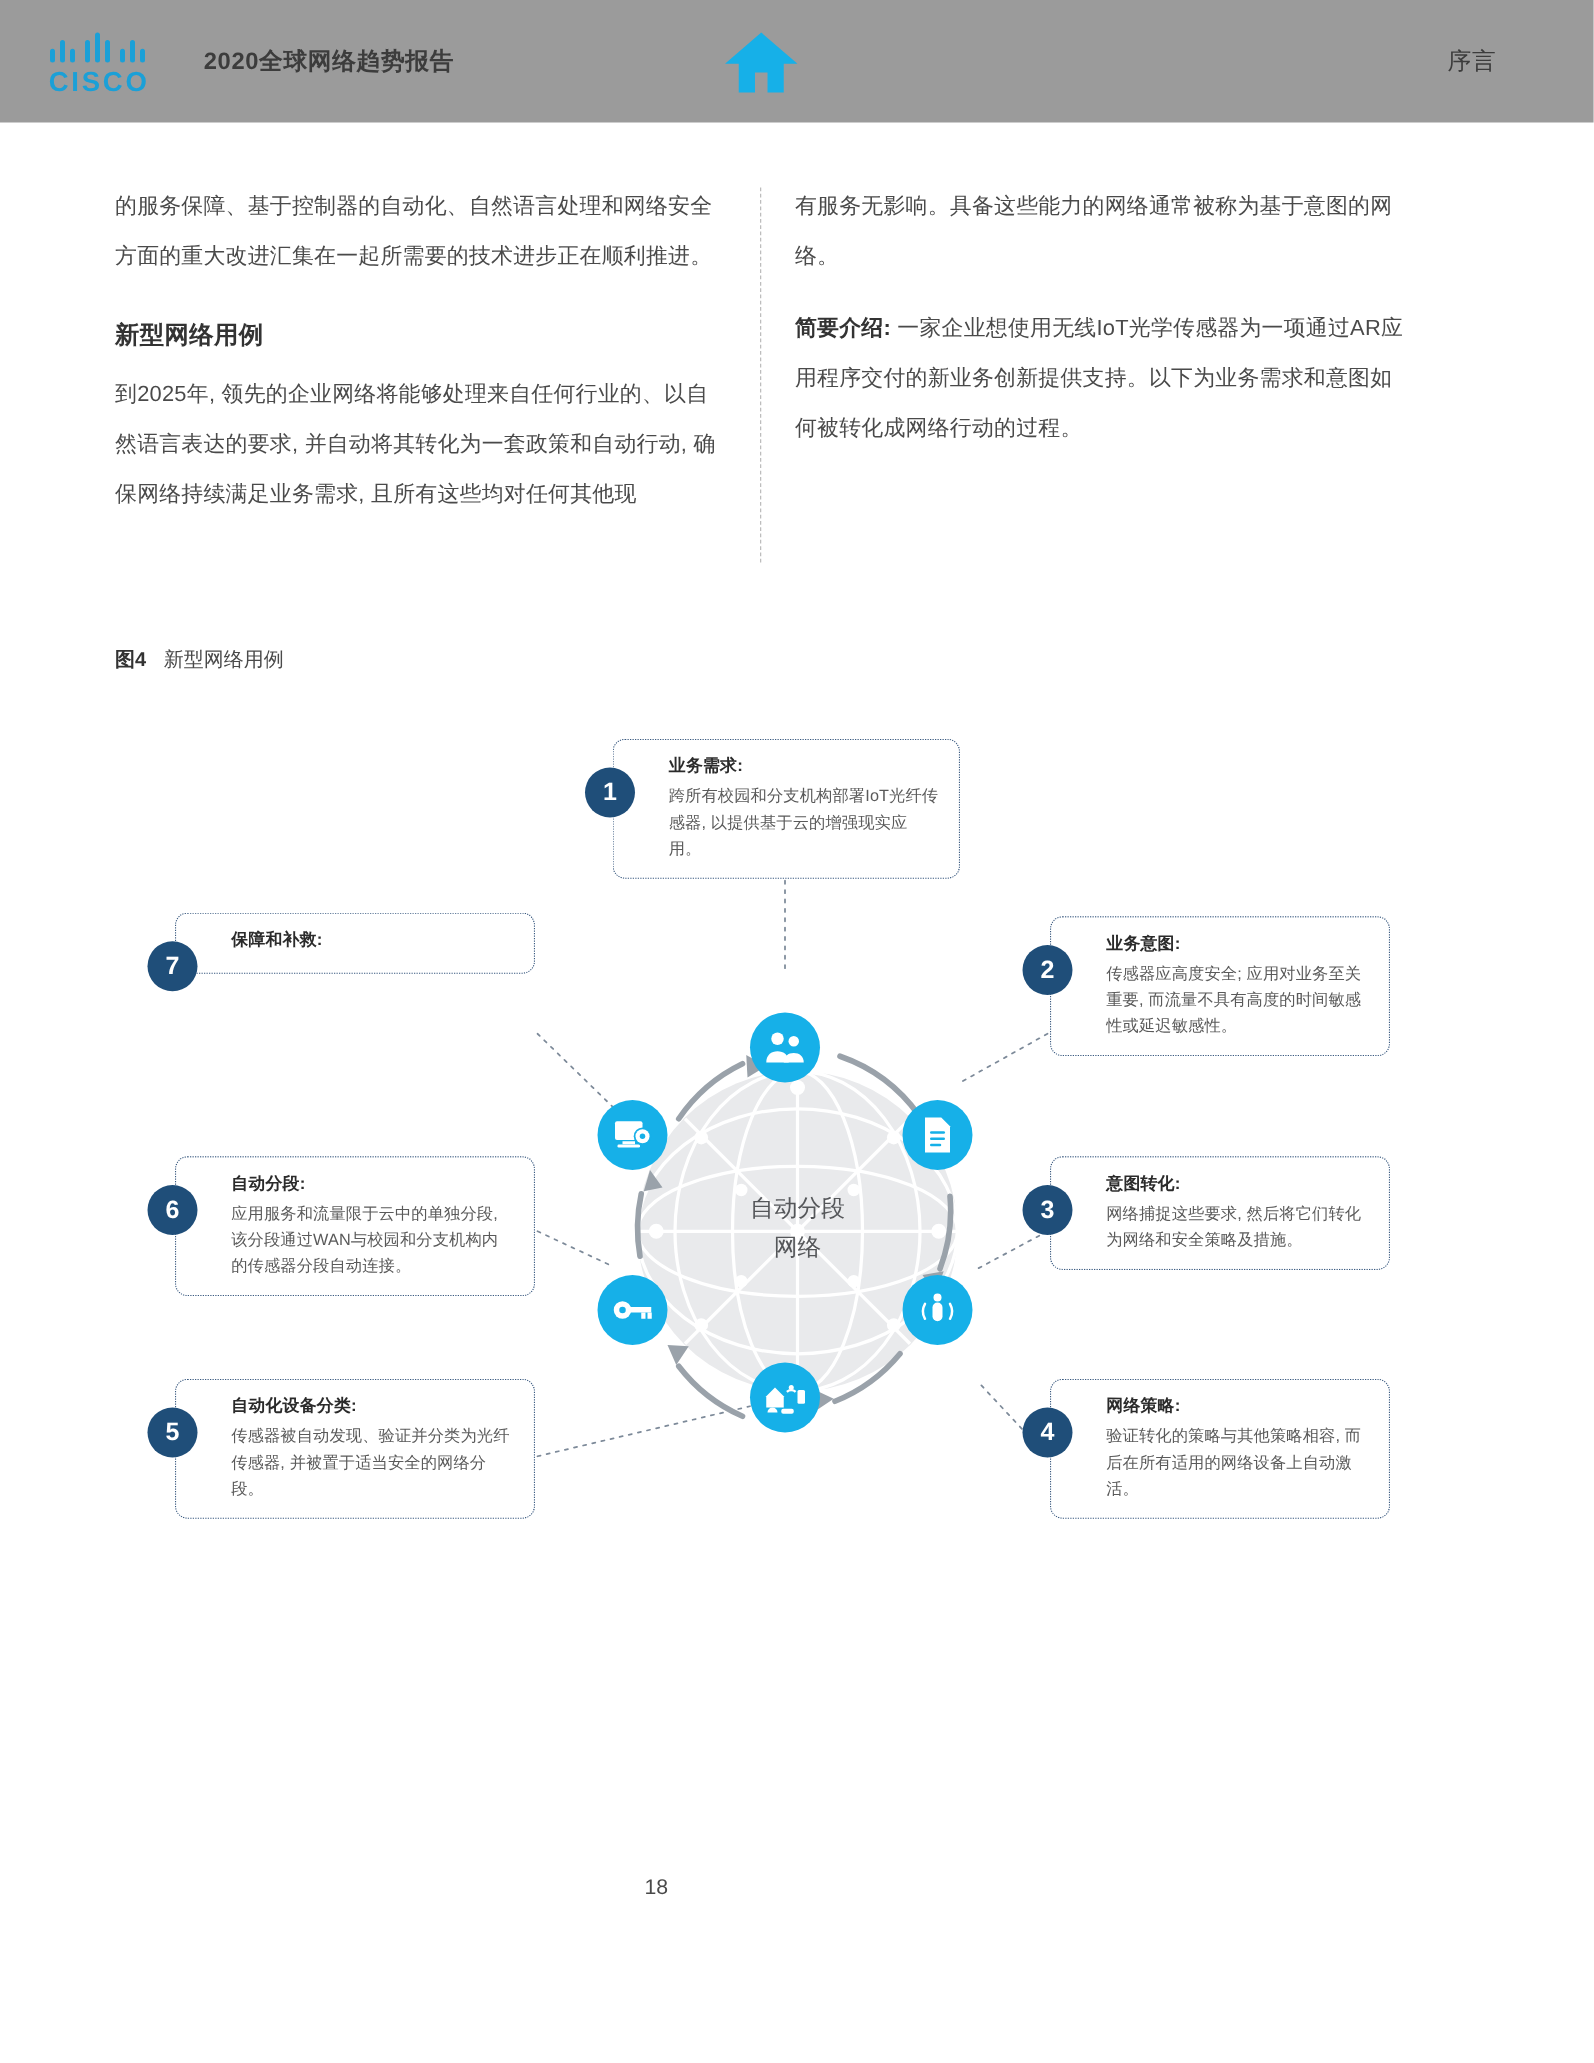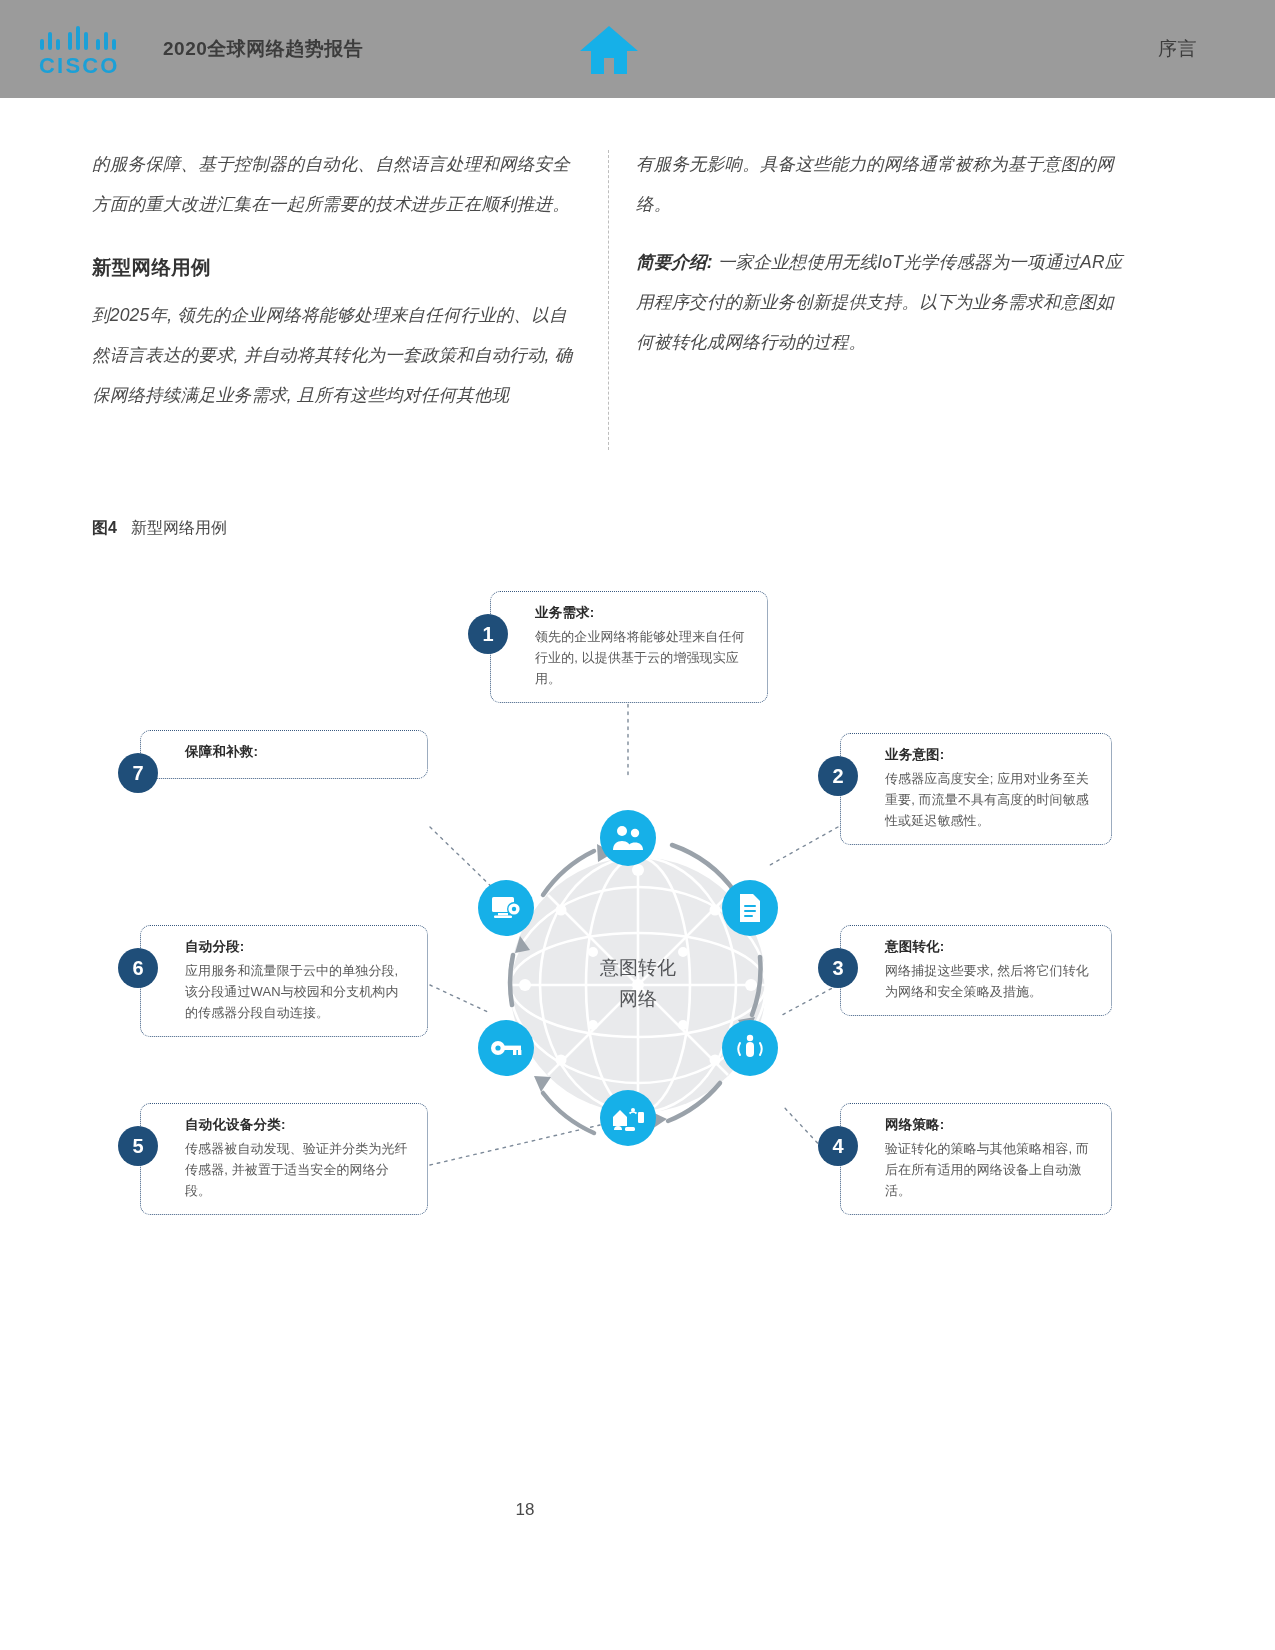--- a/index.html
+++ b/index.html
@@ -53,21 +53,20 @@
     position: absolute; left: 608px; top: 150px;
     width: 0; height: 300px;
     border-left: 1px dashed #bdbdbd;
   }
   .col p {
     font-size: 17.5px;
     line-height: 40px;
     color: #4a4a4a;
     margin-bottom: 18px;
     letter-spacing: .2px;
-    font-style: italic;
   }
   .col p.tight { margin-bottom: 0; }
   .sub-head {
     font-size: 19.5px;
     font-weight: 700;
     color: #333333;
     margin: 30px 0 14px 0;
     letter-spacing: .3px;
   }
   .lead { font-weight: 700; color: #333333; }
@@ -234,21 +233,21 @@
           <circle cx="68" cy="220" r="5.5"></circle>
           <circle cx="222" cy="220" r="5.5"></circle>
           <circle cx="145" cy="145" r="6"></circle>
           <circle cx="100" cy="112" r="5"></circle>
           <circle cx="190" cy="112" r="5"></circle>
           <circle cx="100" cy="185" r="5"></circle>
           <circle cx="190" cy="185" r="5"></circle>
         </g>
       </svg>
       <div class="hub-label">
-        <div>意图转化</div>
+        <div>自动分段</div>
         <div>网络</div>
       </div>
     </div>
 
     <svg width="1275" height="660" style="position:absolute;left:0;top:0;pointer-events:none;">
       <g stroke="#9aa2aa" stroke-width="4.5" fill="none" stroke-linecap="round">
         <path d="M 543 330 A 130 130 0 0 1 594 286"></path>
         <path d="M 672 280 A 130 130 0 0 1 735 327"></path>
         <path d="M 760 392 A 130 130 0 0 1 752 450"></path>
         <path d="M 720 518 A 130 130 0 0 1 668 556"></path>
@@ -324,21 +323,21 @@
         <rect x="4" y="20.5" width="18" height="2.4" rx="1"></rect>
         <circle cx="24" cy="14" r="7" fill="#16b0e8"></circle>
         <circle cx="24" cy="14" r="5.6"></circle>
         <circle cx="24" cy="14" r="2.2" fill="#16b0e8"></circle>
       </svg>
     </div>
 
     <div class="callout" id="callout-1">
       <div class="badge">1</div>
       <div class="c-title">业务需求:</div>
-      <div class="c-body">领先的企业网络将能够处理来自任何行业的, 以提供基于云的增强现实应用。</div>
+      <div class="c-body">跨所有校园和分支机构部署IoT光纤传感器, 以提供基于云的增强现实应用。</div>
     </div>
 
     <div class="callout" id="callout-2">
       <div class="badge">2</div>
       <div class="c-title">业务意图:</div>
       <div class="c-body">传感器应高度安全; 应用对业务至关重要, 而流量不具有高度的时间敏感性或延迟敏感性。</div>
     </div>
 
     <div class="callout" id="callout-3">
       <div class="badge">3</div>

